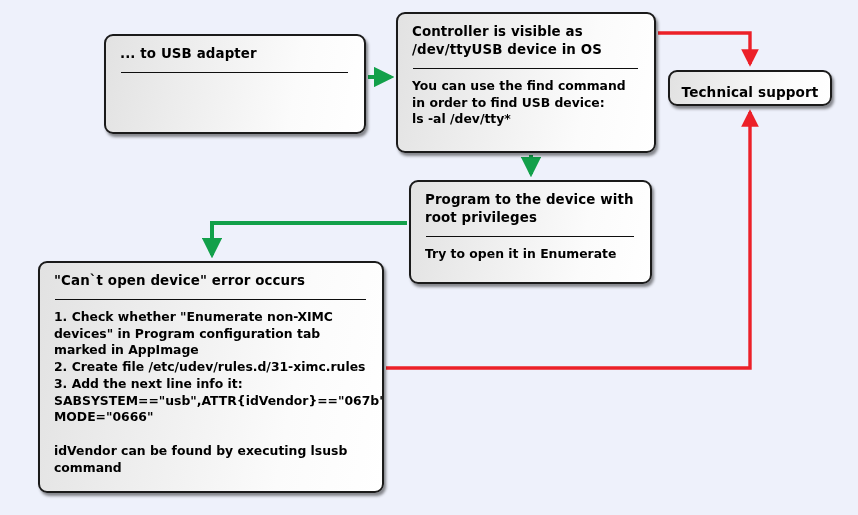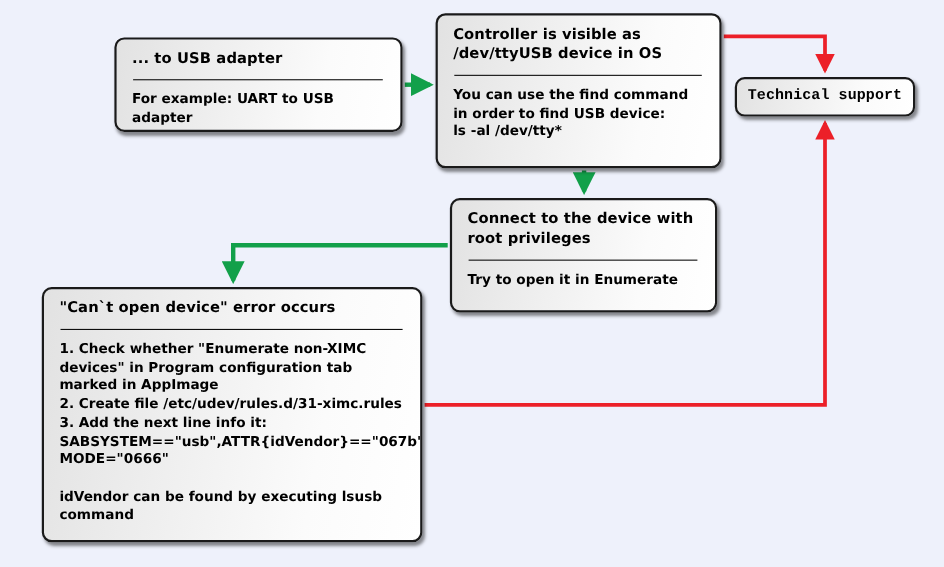--- a/index.html
+++ b/index.html
@@ -54,32 +54,31 @@
     height: 0;
   }
   .node .body {
     font-size: 12.4px;
     font-weight: bold;
     white-space: pre-line;
     line-height: 1.35;
   }
   .node.plain {
     display: flex;
-    align-items: center;
+    align-items: flex-start;
     justify-content: center;
-    padding: 0;
-    font-family: Liberation Mono, monospace;
+    padding: 11px;
   }
   .node.plain .title {
     font-size: 13.6px;
     text-align: center;
   }
 
   
-  #node-usb-adapter      { left: 104px;  top: 34px;  width: 262px; height: 86px; }
+  #node-usb-adapter      { left: 104px;  top: 34px;  width: 262px; height: 100px; }
   #node-controller       { left: 396px;  top: 12px;  width: 260px; height: 141px; }
   #node-tech-support     { left: 668px;  top: 70px;  width: 164px; height: 36px; }
   #node-connect-root     { left: 409px;  top: 180px; width: 243px; height: 104px; }
   #node-error            { left: 38px;   top: 261px; width: 346px; height: 232px; }
 </style>
 </head>
 <body>
 
 <div id="canvas">
 
@@ -100,37 +99,36 @@
     <path d="M 531 155 L 531 174" fill="none" stroke="#12a04a" stroke-width="4" marker-end="url(#arrow-green)"></path>
 
     <path d="M 407 223 L 212 223 L 212 255" fill="none" stroke="#12a04a" stroke-width="4" stroke-linejoin="miter" marker-end="url(#arrow-green)"></path>
 
     <path d="M 386 368 L 750 368 L 750 112" fill="none" stroke="#ec2028" stroke-width="3.4" stroke-linejoin="miter" marker-end="url(#arrow-red)"></path>
   </svg>
 
   <div class="node" id="node-usb-adapter">
     <div class="title">... to USB adapter</div>
     <hr class="rule">
-    <div class="body">For example: UART to USB adapter</div>
   </div>
 
   <div class="node" id="node-controller">
     <div class="title">Controller is visible as
 /dev/ttyUSB device in OS</div>
     <hr class="rule">
     <div class="body">You can use the find command in order to find USB device:
 ls -al /dev/tty*</div>
   </div>
 
   <div class="node plain" id="node-tech-support">
     <div class="title">Technical support</div>
   </div>
 
   <div class="node" id="node-connect-root">
-    <div class="title">Connect to the device with root privileges</div>
+    <div class="title">Program to the device with root privileges</div>
     <hr class="rule">
     <div class="body">Try to open it in Enumerate</div>
   </div>
 
   <div class="node" id="node-error">
     <div class="title">"Can`t open device" error occurs</div>
     <hr class="rule">
     <div class="body">1. Check whether "Enumerate non-XIMC devices" in Program configuration tab marked in AppImage
 2. Create file /etc/udev/rules.d/31-ximc.rules
 3. Add the next line info it:

